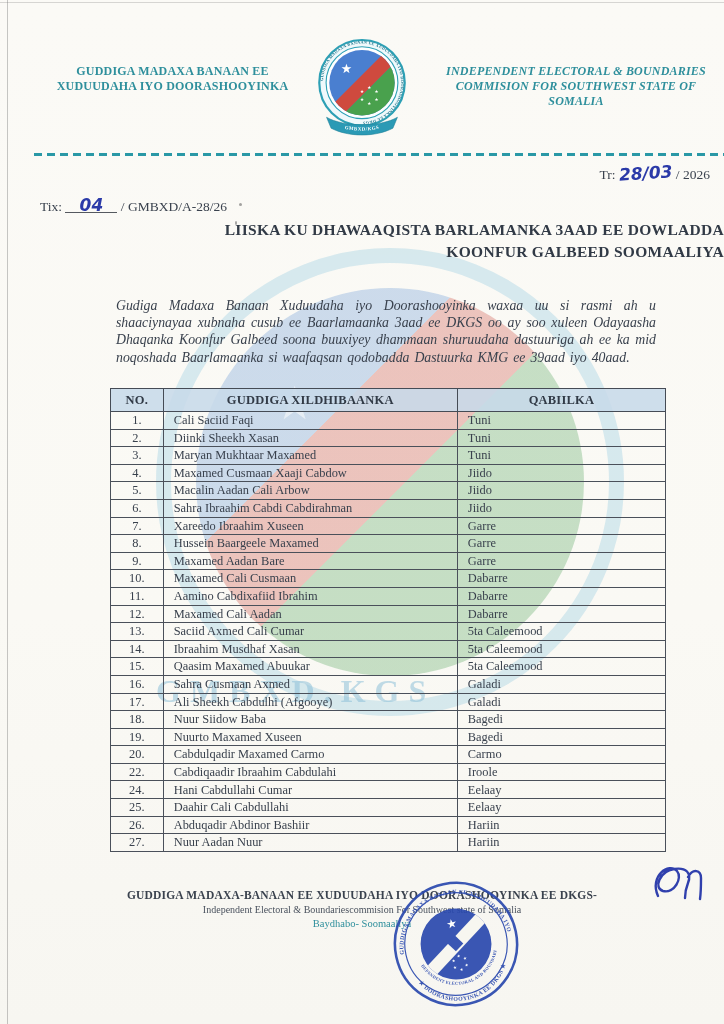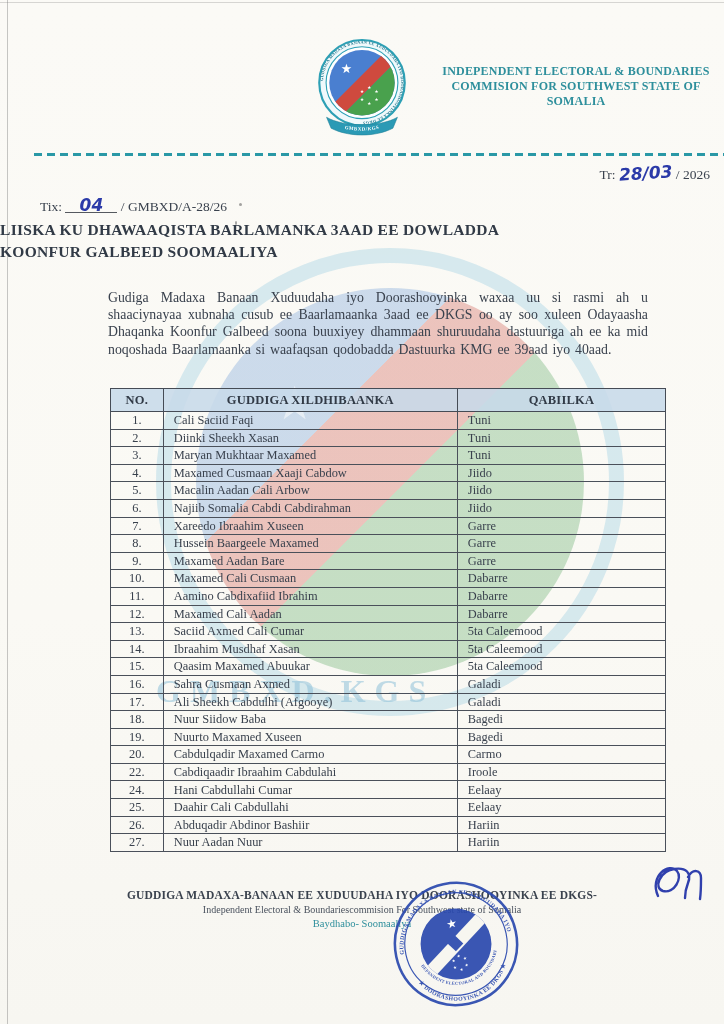--- a/index.html
+++ b/index.html
@@ -18,39 +18,39 @@
     background:linear-gradient(135deg,rgba(98,148,211,.34) 0 34%,rgba(206,84,72,.36) 34% 52%,rgba(90,167,97,.36) 52% 100%);}
   .wm-star{position:absolute;left:118px;top:128px;font-size:46px;color:rgba(255,255,255,.55);font-family:"DejaVu Sans",sans-serif;}
   .wm-text{position:absolute;left:0;right:0;bottom:6px;
     font-family:"Liberation Serif",serif;font-weight:bold;font-size:32px;letter-spacing:9px;
     color:rgba(130,186,214,.55);}
 
   
   .org-left{position:absolute;left:45px;top:64px;width:255px;text-align:center;
     color:#2e8f9c;font-weight:bold;font-size:12px;line-height:15px;letter-spacing:.2px;}
   .org-right{position:absolute;left:440px;top:64px;width:272px;text-align:center;
-    color:#2e8f9c;font-weight:bold;font-size:12px;line-height:15px;letter-spacing:.2px;}
+    color:#2e8f9c;font-weight:bold;font-size:12px;line-height:15px;letter-spacing:.2px;font-style:italic;}
   .logo{position:absolute;left:312px;top:34px;width:100px;height:112px;}
 
   .divider{position:absolute;top:153px;left:34px;right:0;height:3px;
     background:repeating-linear-gradient(90deg,#2a98a6 0 8px,transparent 8px 13px);}
 
   
   .ref-row{position:absolute;top:166px;left:40px;right:14px;display:flex;justify-content:space-between;
     font-size:13.5px;color:#3a424e;}
   .hand{font-family:"DejaVu Sans",sans-serif;font-style:italic;font-weight:bold;color:#2b3aa8;
     display:inline-block;transform:rotate(-4deg);font-size:17px;line-height:14px;}
   .hand-num{min-width:48px;border-bottom:1.6px solid #55595f;text-align:center;transform:none;padding:0 2px;margin-top:32px;}
   .ref-left span,.ref-right span{vertical-align:baseline;}
 
   
-  .doc-title{position:absolute;top:219px;left:0;right:0;text-align:left;font-weight:bold;
+  .doc-title{position:absolute;top:219px;left:0;right:0;text-align:right;font-weight:bold;
     font-size:15.5px;line-height:22px;color:#313a46;letter-spacing:.3px;}
-  .body-par{position:absolute;top:281px;left:100px;width:540px;margin:8px;
-    font-size:13.8px;line-height:17.2px;text-align:justify;color:#39414d;word-spacing:1.5px;}
+  .body-par{position:absolute;top:281px;left:100px;width:540px;margin:16px;
+    font-size:13.8px;line-height:17.2px;text-align:justify;color:#39414d;word-spacing:1.5px;font-style:italic;}
 
   
   .table-wrap{position:absolute;top:388px;left:110px;width:556px;z-index:1;}
   table{border-collapse:collapse;width:100%;border:1.6px solid #454b55;background:transparent;}
   th{background:rgba(199,218,233,.88);border:1.2px solid #454b55;font-size:12.5px;height:20px;
      color:#313a46;letter-spacing:.2px;}
   td{border:1px solid #4a505a;font-size:12.4px;height:16.6px;padding:0 6px;line-height:1;color:#39414d;}
   td:nth-child(1){text-align:center;width:9.5%;}
   td:nth-child(2){width:53%;padding-left:10px;}
   td:nth-child(3){width:37.5%;padding-left:10px;}
@@ -77,20 +77,21 @@
   <div class="edge-left"></div>
   <div class="edge-top"></div>
 
   <div class="watermark">
     <div class="wm-ring"></div>
     <div class="wm-disc"></div>
     <div class="wm-star">★</div>
     <div class="wm-text">GMBXD.KGS</div>
   </div>
 
+  <div class="org-left">GUDDIGA MADAXA BANAAN EE XUDUUDAHA IYO DOORASHOOYINKA</div>
 
   <div class="logo">
     <svg viewBox="0 0 110 120" width="100" height="112">
       <defs>
         <clipPath id="logoDisc">
             <circle cx="55" cy="52" r="36"></circle>
           </clipPath>
         <path id="logoRing" d="M 12,52 A 43,43 0 1 1 98,52 A 43,43 0 1 1 12,52"></path>
         <path id="logoRibbonPath" d="M 24,98 C 40,107 70,107 86,98"></path>
       </defs>
@@ -179,21 +180,21 @@
             <td>Maxamed Cusmaan Xaaji Cabdow</td>
             <td>Jiido</td>
           </tr>
           <tr>
             <td>5.</td>
             <td>Macalin Aadan Cali Arbow</td>
             <td>Jiido</td>
           </tr>
           <tr>
             <td>6.</td>
-            <td>Najiib Somalia Cabdi Cabdirahman</td>
+            <td>Sahra Ibraahim Cabdi Cabdirahman</td>
             <td>Jiido</td>
           </tr>
           <tr>
             <td>7.</td>
             <td>Xareedo Ibraahim Xuseen</td>
             <td>Garre</td>
           </tr>
           <tr>
             <td>8.</td>
             <td>Hussein Baargeele Maxamed</td>

